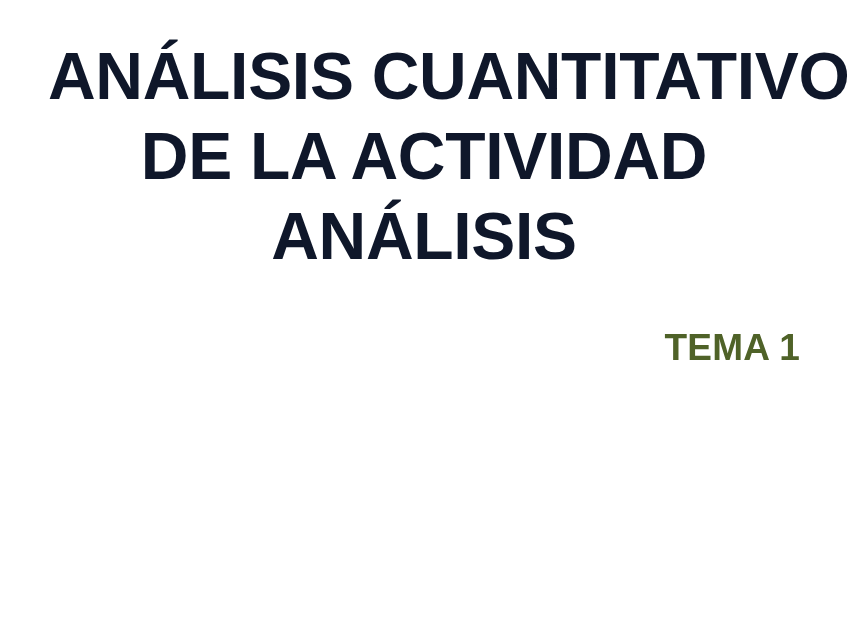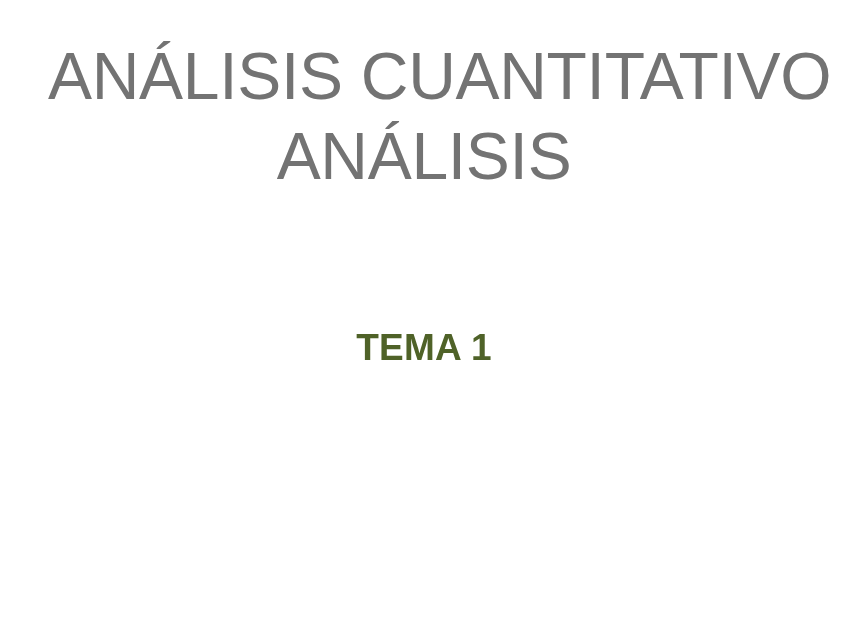--- a/index.html
+++ b/index.html
@@ -29,38 +29,38 @@
     left: 0;
     right: 0;
     top: 36px;
     padding: 0 48px;
     box-sizing: border-box;
     text-align: center;
   }
 
   .title-line {
     display: block;
-    color: #737373;
+    color: #0f172a;
     font-family: "Liberation Sans", sans-serif;
     font-size: 66px;
-    font-weight: 400;
+    font-weight: 700;
     line-height: 80px;
     letter-spacing: -0.3px;
     white-space: nowrap;
   }
 
   
   .subtitle-block {
     position: absolute;
     left: 0;
     right: 0;
     top: 326px;
     padding: 0 48px;
     box-sizing: border-box;
-    text-align: center;
+    text-align: right;
   }
 
   .subtitle-line {
     display: block;
     color: #4f6228;
     font-family: "Liberation Sans", sans-serif;
     font-size: 37px;
     font-weight: 700;
     line-height: 44px;
     letter-spacing: 0.2px;
@@ -77,20 +77,21 @@
     background: #ffffff;
   }
 </style>
 </head>
 <body>
 
 <div class="slide">
 
   <div class="title-block">
     <span class="title-line">ANÁLISIS CUANTITATIVO</span>
+    <span class="title-line">DE LA ACTIVIDAD</span>
     <span class="title-line">ANÁLISIS</span>
   </div>
 
   <div class="subtitle-block">
     <span class="subtitle-line">TEMA 1</span>
   </div>
 
   <div class="body-region"></div>
 
 </div>

